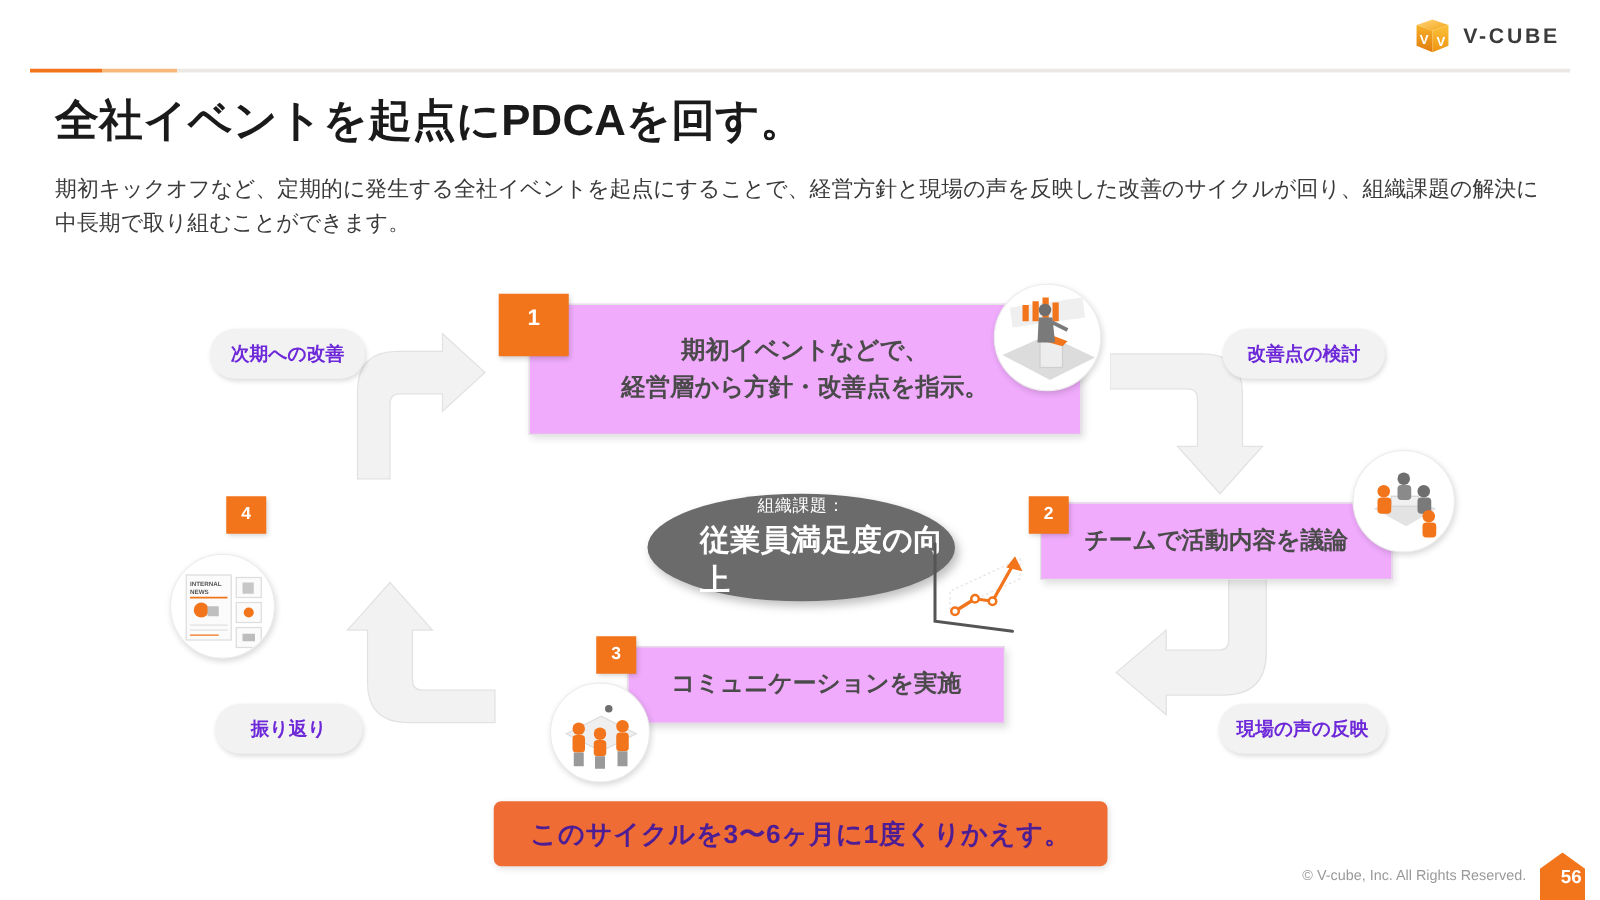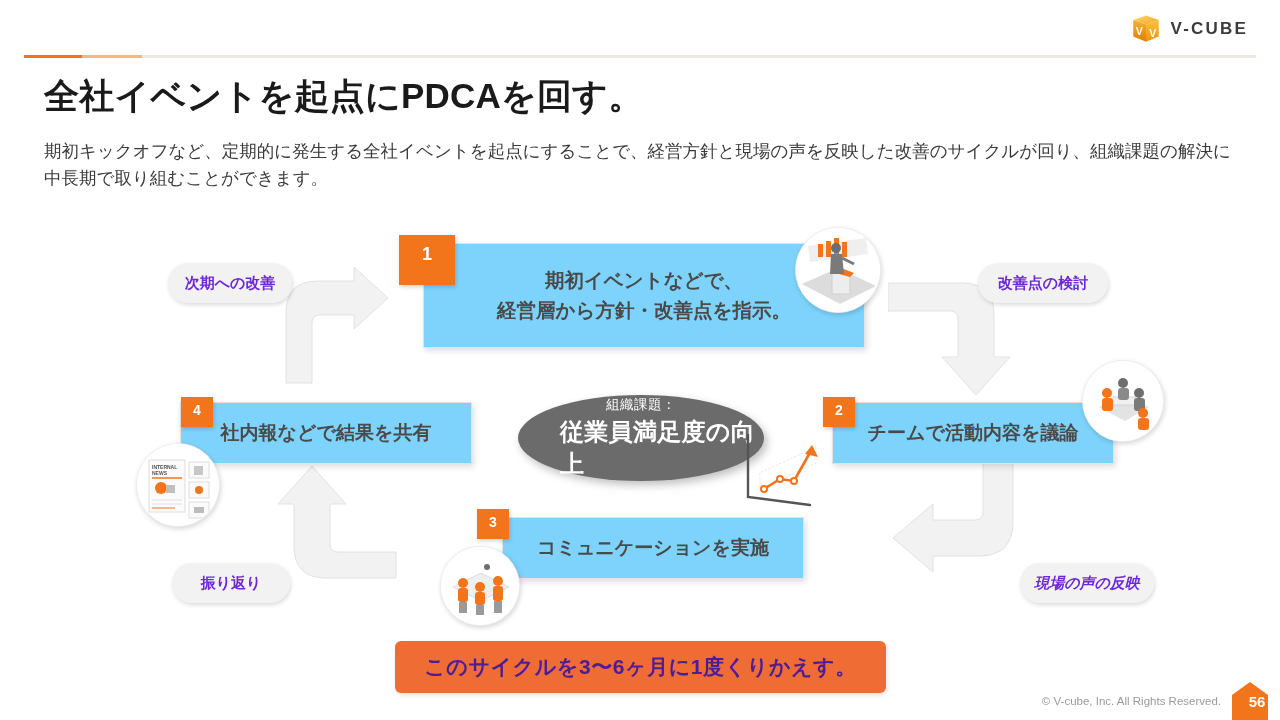--- a/index.html
+++ b/index.html
@@ -44,21 +44,21 @@
   .lead{
     position:absolute;left:44px;top:138px;width:1190px;
     font-size:17.5px;line-height:1.55;color:#3a3a3a;
   }
 
   
   .stage{position:absolute;left:0;top:205px;width:1280px;height:460px;}
 
   
   .step-box{
-    position:absolute;background:#7dd3fc;border:1px solid #e3e3e3;
+    position:absolute;background:#f0abfc;border:1px solid #e3e3e3;
     box-shadow:2px 3px 6px rgba(0,0,0,.13);
     display:flex;align-items:center;justify-content:center;
   }
   .step-box .label{
     font-size:19.5px;font-weight:bold;color:#4a4a4a;line-height:1.5;text-align:center;
   }
   .step-box.two .label,.step-box.three .label,.step-box.four .label{font-size:19px;}
   .step-badge{
     position:absolute;width:56px;height:50px;background:#F2741B;
     color:#ffffff;font-size:18px;font-weight:bold;
@@ -232,23 +232,20 @@
         <circle cx="39" cy="40" r="5" fill="#F2741B"></circle>
           <rect x="34" y="45" width="10" height="13" rx="3" fill="#F2741B"></rect>
         <rect x="35" y="58" width="8" height="10" fill="#9A9A9A"></rect>
         <circle cx="57" cy="34" r="5" fill="#F2741B"></circle>
           <rect x="52" y="39" width="10" height="15" rx="3" fill="#F2741B"></rect>
         <rect x="53" y="54" width="8" height="12" fill="#9A9A9A"></rect>
         <circle cx="46" cy="20" r="3" fill="#6E6E6E"></circle>
       </svg>
     </div>
 
-    <div class="step-box four" style="left:180px;top:197px;width:290px;height:60px;">
-      <div class="label">社内報などで結果を共有</div>
-    </div>
     <div class="step-badge small" style="left:181px;top:192px;">4</div>
 
     <div class="illus" style="left:136px;top:238px;width:82px;height:82px;">
       <svg viewBox="0 0 82 82" width="82" height="82">
         <rect width="82" height="82" fill="#ffffff"></rect>
         <rect x="12" y="16" width="36" height="52" fill="#FBFBFB" stroke="#DDDDDD"></rect>
         <text x="15" y="25" font-family="Liberation Sans, sans-serif" font-size="5" font-weight="bold" fill="#555">INTERNAL</text>
         <text x="15" y="31" font-family="Liberation Sans, sans-serif" font-size="5" font-weight="bold" fill="#555">NEWS</text>
         <line x1="15" y1="34" x2="45" y2="34" stroke="#F2741B" stroke-width="1.4"></line>
         <circle cx="24" cy="44" r="6" fill="#F2741B"></circle>
@@ -281,21 +278,21 @@
         <circle cx="56" cy="54" r="3" fill="#fff" stroke="#F2741B" stroke-width="2"></circle>
       </svg>
     </div>
 
     <div class="pill" style="left:168px;top:58px;width:124px;">
       <span>次期への改善</span>
     </div>
     <div class="pill" style="left:978px;top:58px;width:130px;">
       <span>改善点の検討</span>
     </div>
-    <div class="pill" style="left:1020px;top:358px;width:134px;font-style:italic;">
+    <div class="pill" style="left:975px;top:358px;width:134px;">
       <span>現場の声の反映</span>
     </div>
     <div class="pill" style="left:172px;top:358px;width:118px;">
       <span>振り返り</span>
     </div>
 
   </div>
 
   <div class="cta">
     <span>このサイクルを3〜6ヶ月に1度くりかえす。</span>

